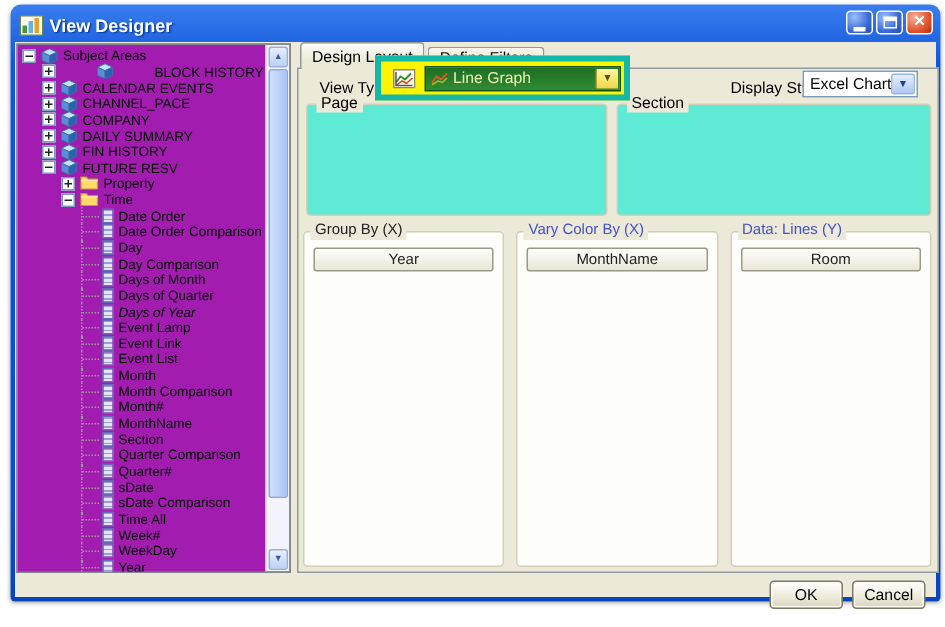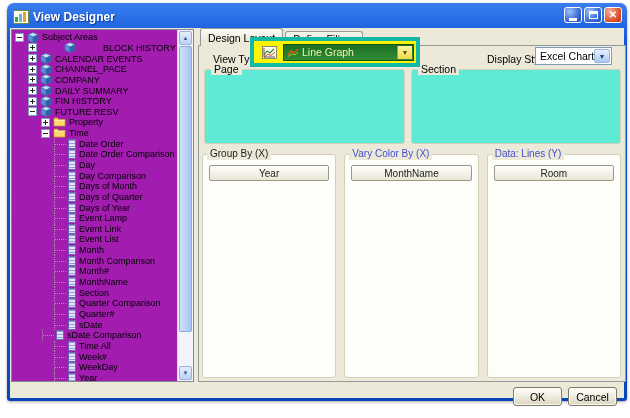--- a/index.html
+++ b/index.html
@@ -303,21 +303,21 @@
             </span>
             <span class="tlabel">Days of Month</span>
           </div>
           <div class="trow" style="padding-left: 42px;">
             <span class="stub"></span>
             <span class="ticon">
               <span class="leaf-ic"></span>
             </span>
             <span class="tlabel">Days of Quarter</span>
           </div>
-          <div class="trow" style="padding-left: 42px;">
+          <div class="trow" style="padding-left: 42px; font-style: italic;">
             <span class="stub"></span>
             <span class="ticon">
               <span class="leaf-ic"></span>
             </span>
             <span class="tlabel">Days of Year</span>
           </div>
           <div class="trow" style="padding-left: 42px;">
             <span class="stub"></span>
             <span class="ticon">
               <span class="leaf-ic"></span>
@@ -387,21 +387,21 @@
             </span>
             <span class="tlabel">Quarter#</span>
           </div>
           <div class="trow" style="padding-left: 42px;">
             <span class="stub"></span>
             <span class="ticon">
               <span class="leaf-ic"></span>
             </span>
             <span class="tlabel">sDate</span>
           </div>
-          <div class="trow" style="padding-left: 30px;">
+          <div class="trow" style="padding-left: 42px;">
             <span class="stub"></span>
             <span class="ticon">
               <span class="leaf-ic"></span>
             </span>
             <span class="tlabel">sDate Comparison</span>
           </div>
           <div class="trow" style="padding-left: 42px;">
             <span class="stub"></span>
             <span class="ticon">
               <span class="leaf-ic"></span>

